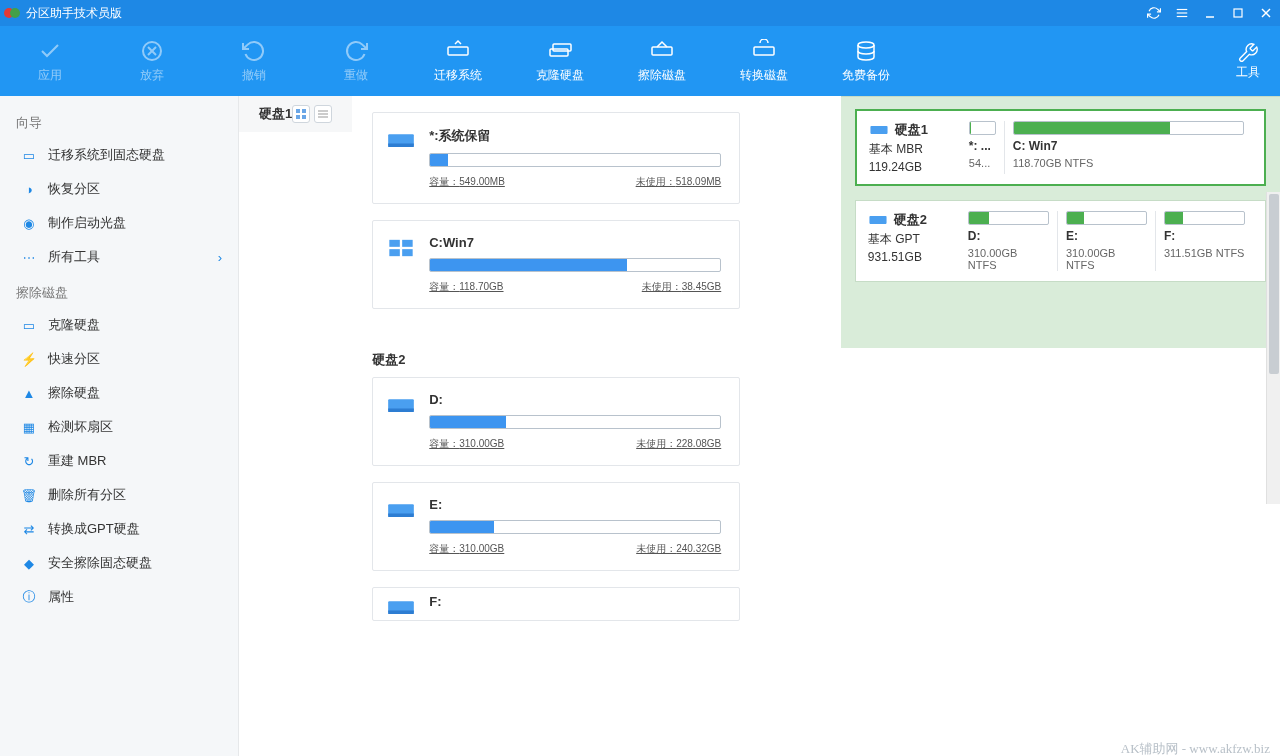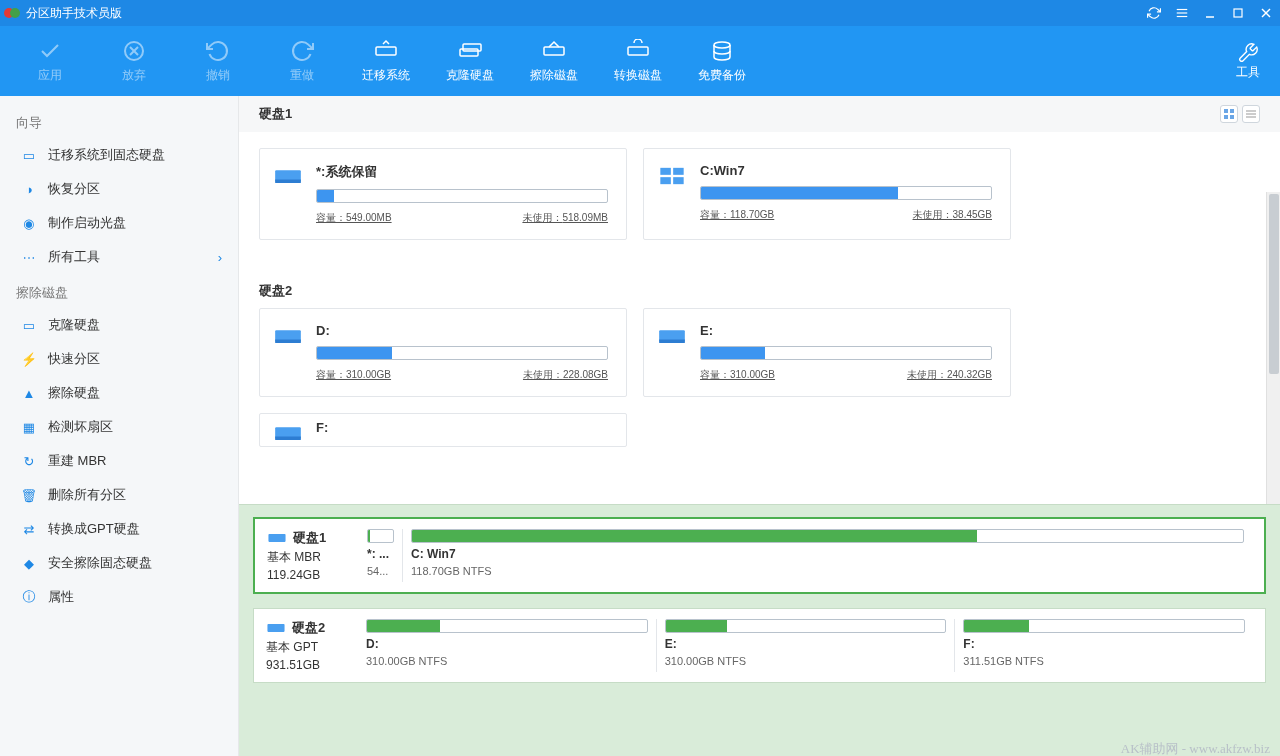--- a/index.html
+++ b/index.html
@@ -4,36 +4,36 @@
 <style>
 * { margin: 0; padding: 0; box-sizing: border-box; font-family: "Microsoft YaHei", "Segoe UI", sans-serif; }
 body { width: 1280px; height: 756px; overflow: hidden; background: #fff; }
 
 .titlebar { height: 26px; background: #1e88e5; display: flex; align-items: center; color: #fff; font-size: 12px; padding-left: 4px; }
 .titlebar .logo { width: 16px; height: 16px; margin-right: 6px; }
 .titlebar .title { flex: 1; }
 .titlebar .win-btns { display: flex; gap: 0; }
 .titlebar .win-btn { width: 28px; height: 26px; display: flex; align-items: center; justify-content: center; cursor: pointer; }
 
-.toolbar { height: 70px; background: #2196f3; display: flex; align-items: center; color: #fff; padding: 0 8px; }
+.toolbar { height: 70px; background: #2196f3; display: flex; align-items: center; color: #fff; padding: 0 8px; gap: 18px; }
 .tool-item { width: 84px; height: 60px; display: flex; flex-direction: column; align-items: center; justify-content: center; gap: 4px; font-size: 12px; cursor: pointer; }
 .tool-item.disabled { opacity: 0.5; }
 .tool-item svg { width: 28px; height: 24px; }
 .toolbar .spacer { flex: 1; }
 .tool-right { width: 48px; display: flex; flex-direction: column; align-items: center; justify-content: center; font-size: 12px; }
 
 .main { display: flex; height: 660px; }
 
 .sidebar { width: 239px; background: #f5f7f9; border-right: 1px solid #e6e8ea; padding: 8px 0; overflow-y: auto; }
 .side-section-title { color: #777; font-size: 13px; padding: 10px 16px 6px; }
 .side-item { display: flex; align-items: center; padding: 8px 16px 8px 20px; font-size: 13px; color: #333; cursor: pointer; }
 .side-item .sicon { width: 18px; height: 18px; margin-right: 10px; display: flex; align-items: center; justify-content: center; color: #1e88e5; }
 .side-item .chev { margin-left: auto; color: #1e88e5; }
 
-.content { flex: 1; display: flex; flex-direction: column; position: relative; }
+.content { flex: 1; display: flex; flex-direction: row; position: relative; }
 .disk-section-hdr { height: 36px; display: flex; align-items: center; padding: 0 20px; font-size: 13px; color: #333; font-weight: bold; background: #f6f7f8; }
 .view-toggle { margin-left: auto; display: flex; gap: 4px; }
 .view-btn { width: 18px; height: 18px; border: 1px solid #cfd6dd; border-radius: 3px; background: #fff; cursor: pointer; display: flex; align-items: center; justify-content: center; }
 
 .upper-scroll { flex: 1; overflow-y: auto; padding-bottom: 24px; }
 .disk-label { font-size: 13px; font-weight: bold; padding: 12px 20px 8px; color: #333; }
 .part-grid { display: flex; gap: 16px; padding: 0 20px; flex-wrap: wrap; }
 .part-card { width: 368px; border: 1px solid #e3e6ea; border-radius: 2px; padding: 14px 18px 14px 14px; display: flex; gap: 14px; background: #fff; }
 .part-card .picon { width: 28px; height: 22px; margin-top: 2px; }
 .part-card .pbody { flex: 1; }

